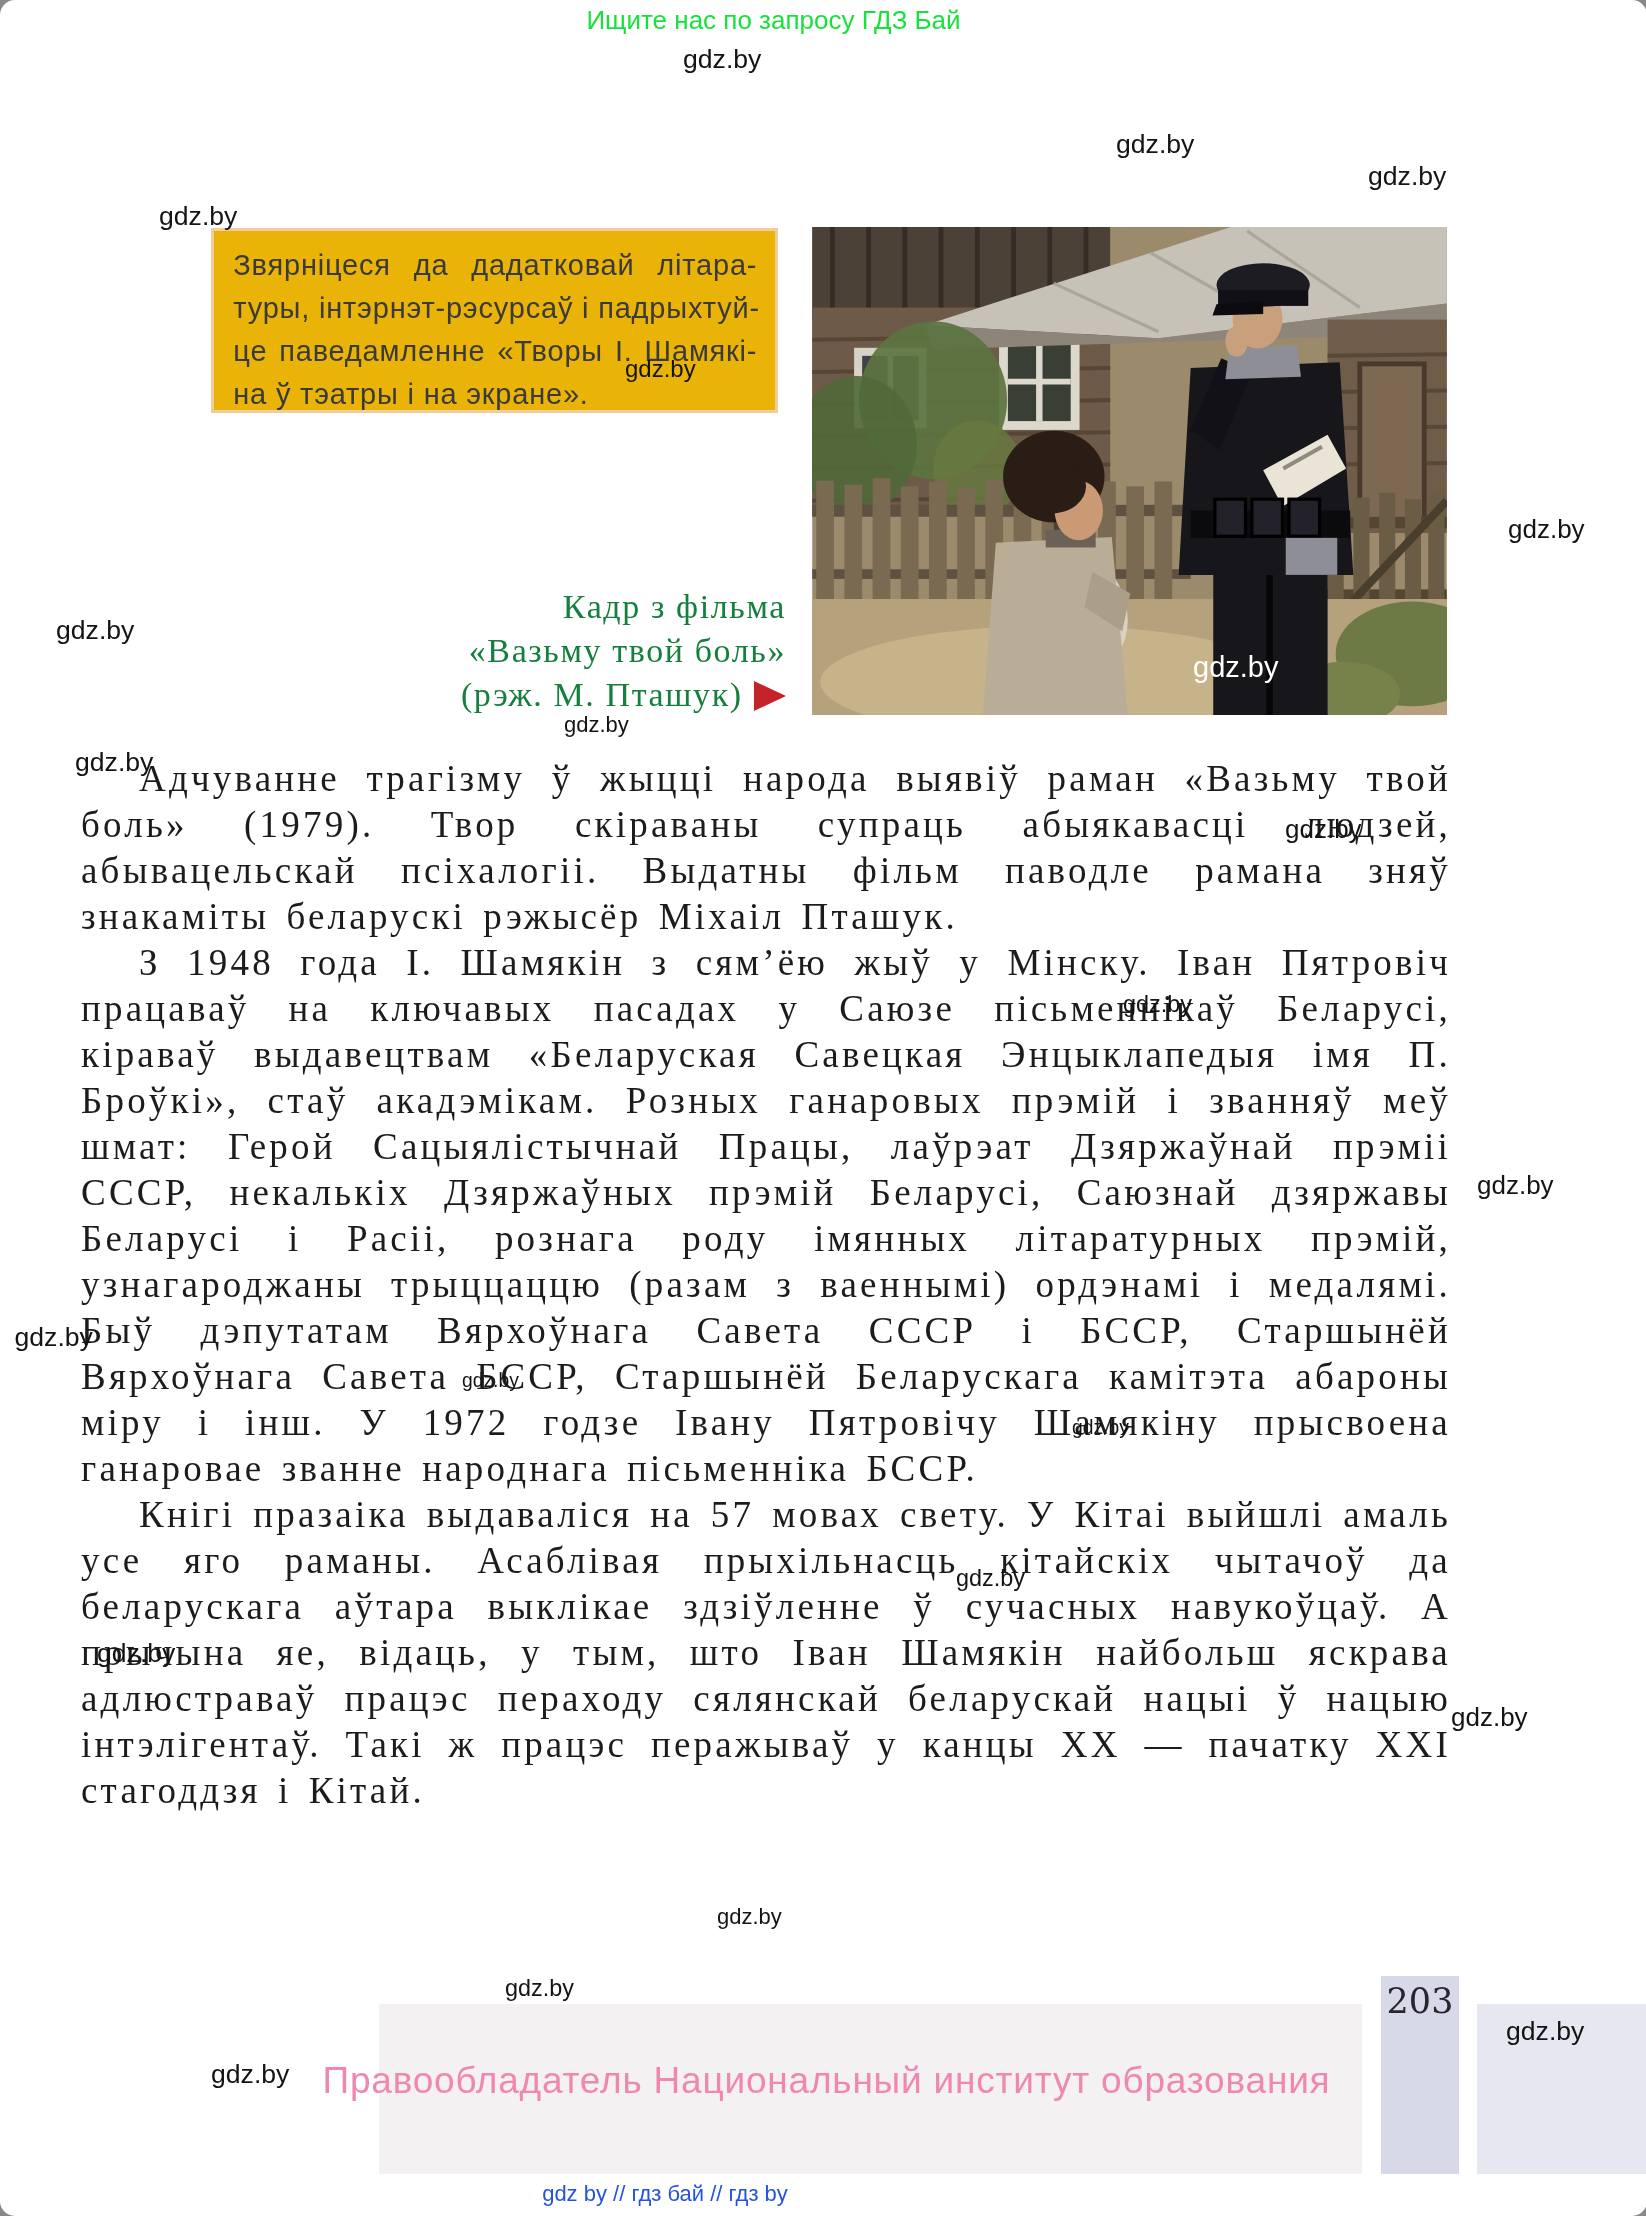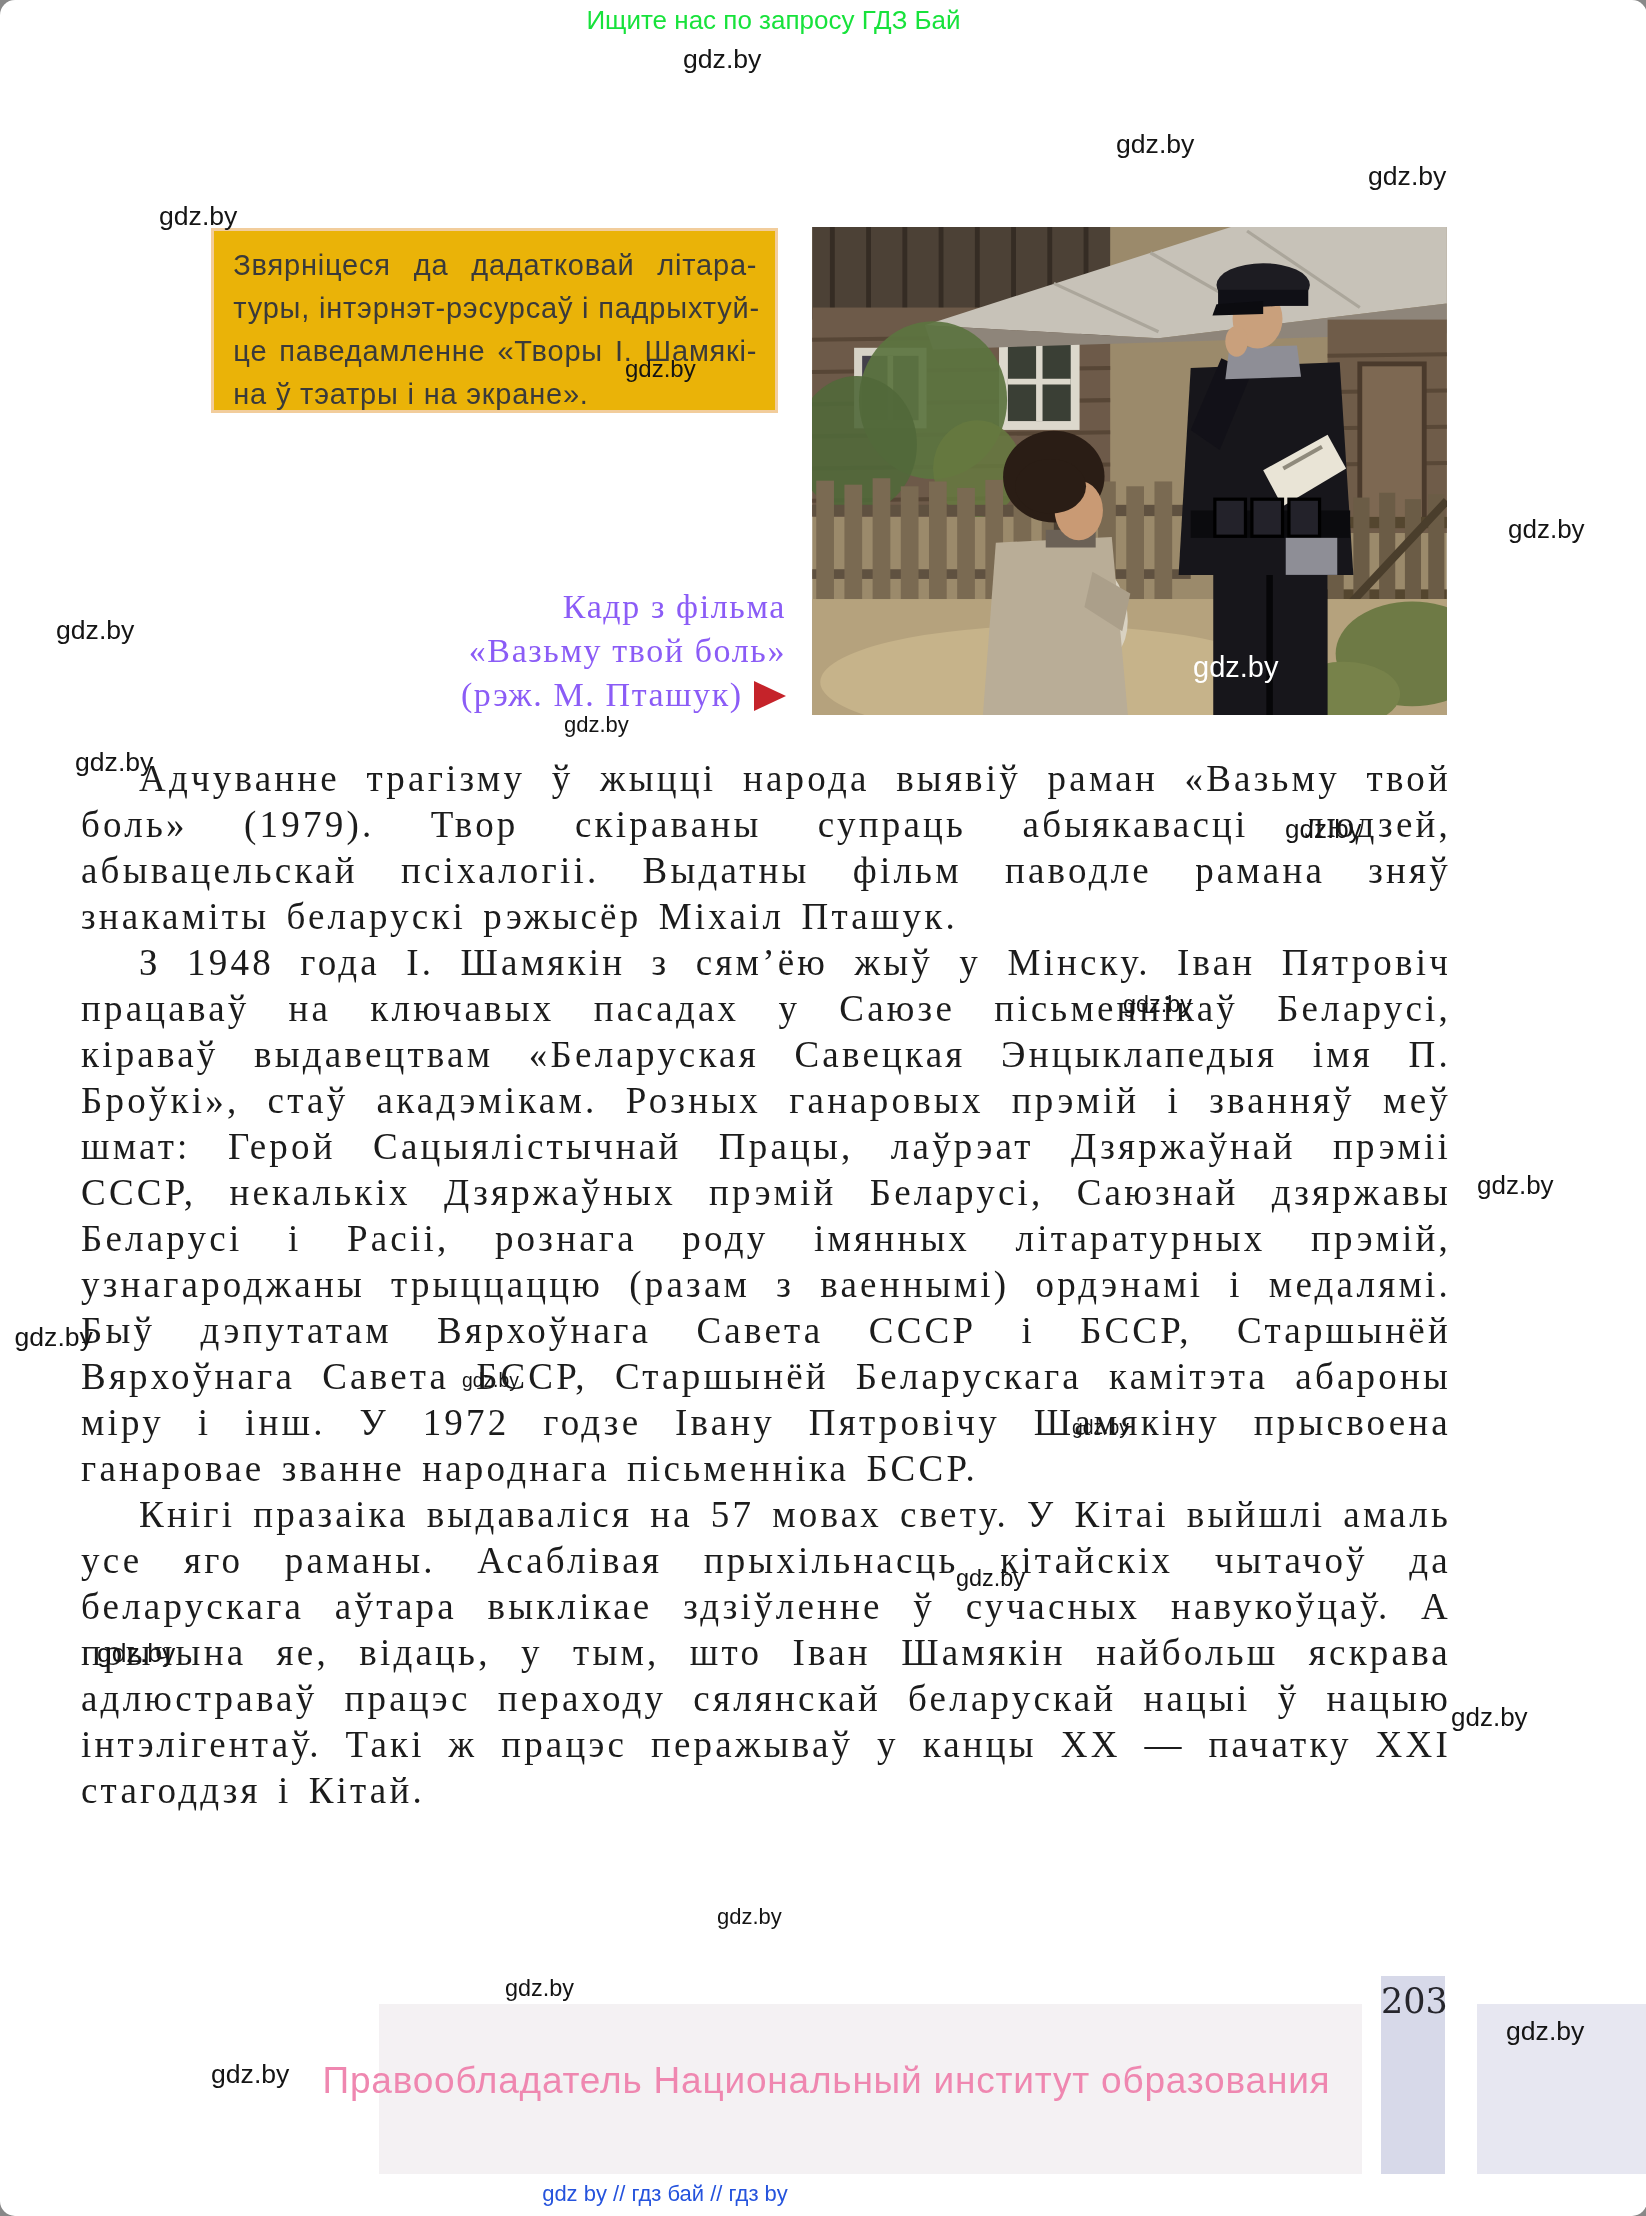--- a/index.html
+++ b/index.html
@@ -12,31 +12,31 @@
   
   #taskbox{position:absolute;left:211px;top:228px;width:567px;height:185px;box-sizing:border-box;
            background:#eab308;border:3.2px solid #f2cd9c;padding:13px 17.7px 0 19.3px;z-index:1;}
   .boxline{font-size:29px;line-height:43px;color:#3a3a3a;letter-spacing:0.8px;
            text-align:justify;text-align-last:justify;white-space:nowrap;}
   .boxline.last{text-align-last:left;}
   
   #photo{position:absolute;left:812px;top:227px;width:635px;height:488px;overflow:hidden;z-index:1;}
   
   #caption{position:absolute;left:403px;top:585px;width:383px;text-align:right;z-index:2;
-           font-family:"Liberation Serif",serif;font-size:34px;line-height:44px;color:#8b5cf6;letter-spacing:1.6px;}
+           font-family:"Liberation Serif",serif;font-size:34px;line-height:44px;color:#15803d;letter-spacing:1.6px;}
   #tri{display:inline-block;width:0;height:0;border-top:15.3px solid transparent;border-bottom:15.3px solid transparent;
        border-left:32px solid #c5232a;margin-left:11.3px;vertical-align:-4.8px;}
   
   #bodytext{position:absolute;left:81px;top:756px;width:1370px;z-index:1;
             font-family:"Liberation Serif",serif;font-size:37px;line-height:46px;color:#1c1c1c;
             letter-spacing:3.2px;word-spacing:4.8px;text-align:justify;}
   #bodytext p{margin:0;text-indent:58px;}
   
   #band{position:absolute;left:379px;top:2004px;width:983px;height:170px;background:#f4f1f3;z-index:0;}
-  #numstrip{position:absolute;left:1381px;top:1976px;width:64px;height:198px;background:#d7d9e9;z-index:1;
+  #numstrip{position:absolute;left:1381px;top:1976px;width:78px;height:198px;background:#d7d9e9;z-index:1;
             text-align:center;}
   #pagenum{font-family:"DejaVu Serif",serif;font-size:35px;color:#26262c;margin-top:4.8px;}
   #rightbox{position:absolute;left:1477px;top:2004px;width:169px;height:170px;background:#e7e7f1;z-index:0;}
   #copyright{position:absolute;left:298px;top:2028px;width:1057px;text-align:center;z-index:2;
              font-size:37px;letter-spacing:0.8px;color:#ef87b0;margin-top:32px;}
   #links{position:absolute;left:0;top:2181px;width:1330px;text-align:center;z-index:2;
          font-size:22px;color:#2553dd;cursor:pointer;}
 </style>
 </head>
 <body>

